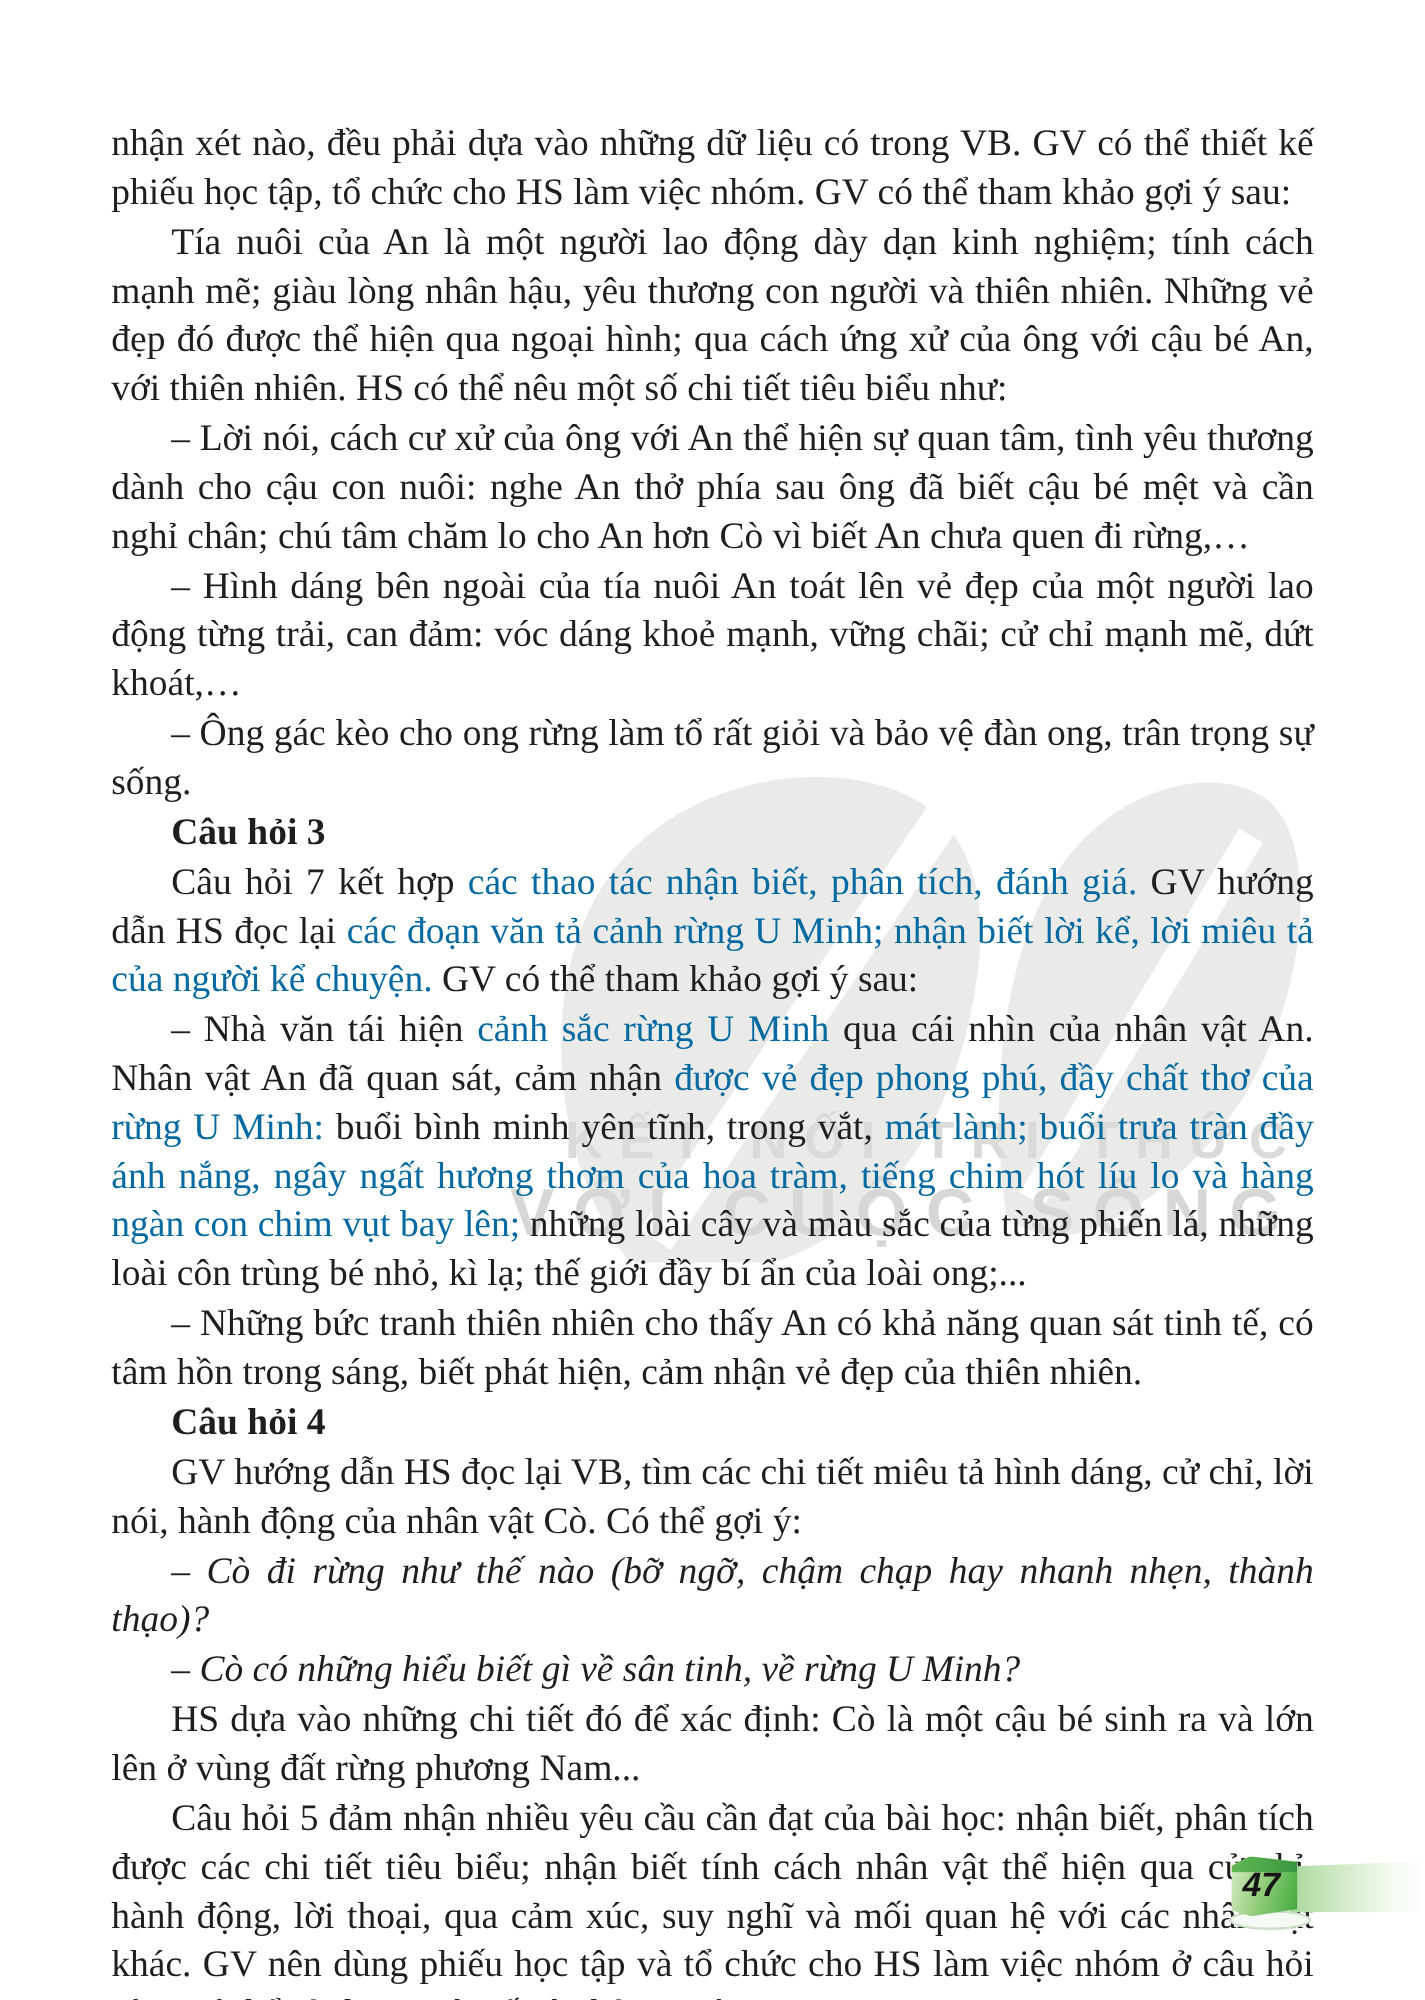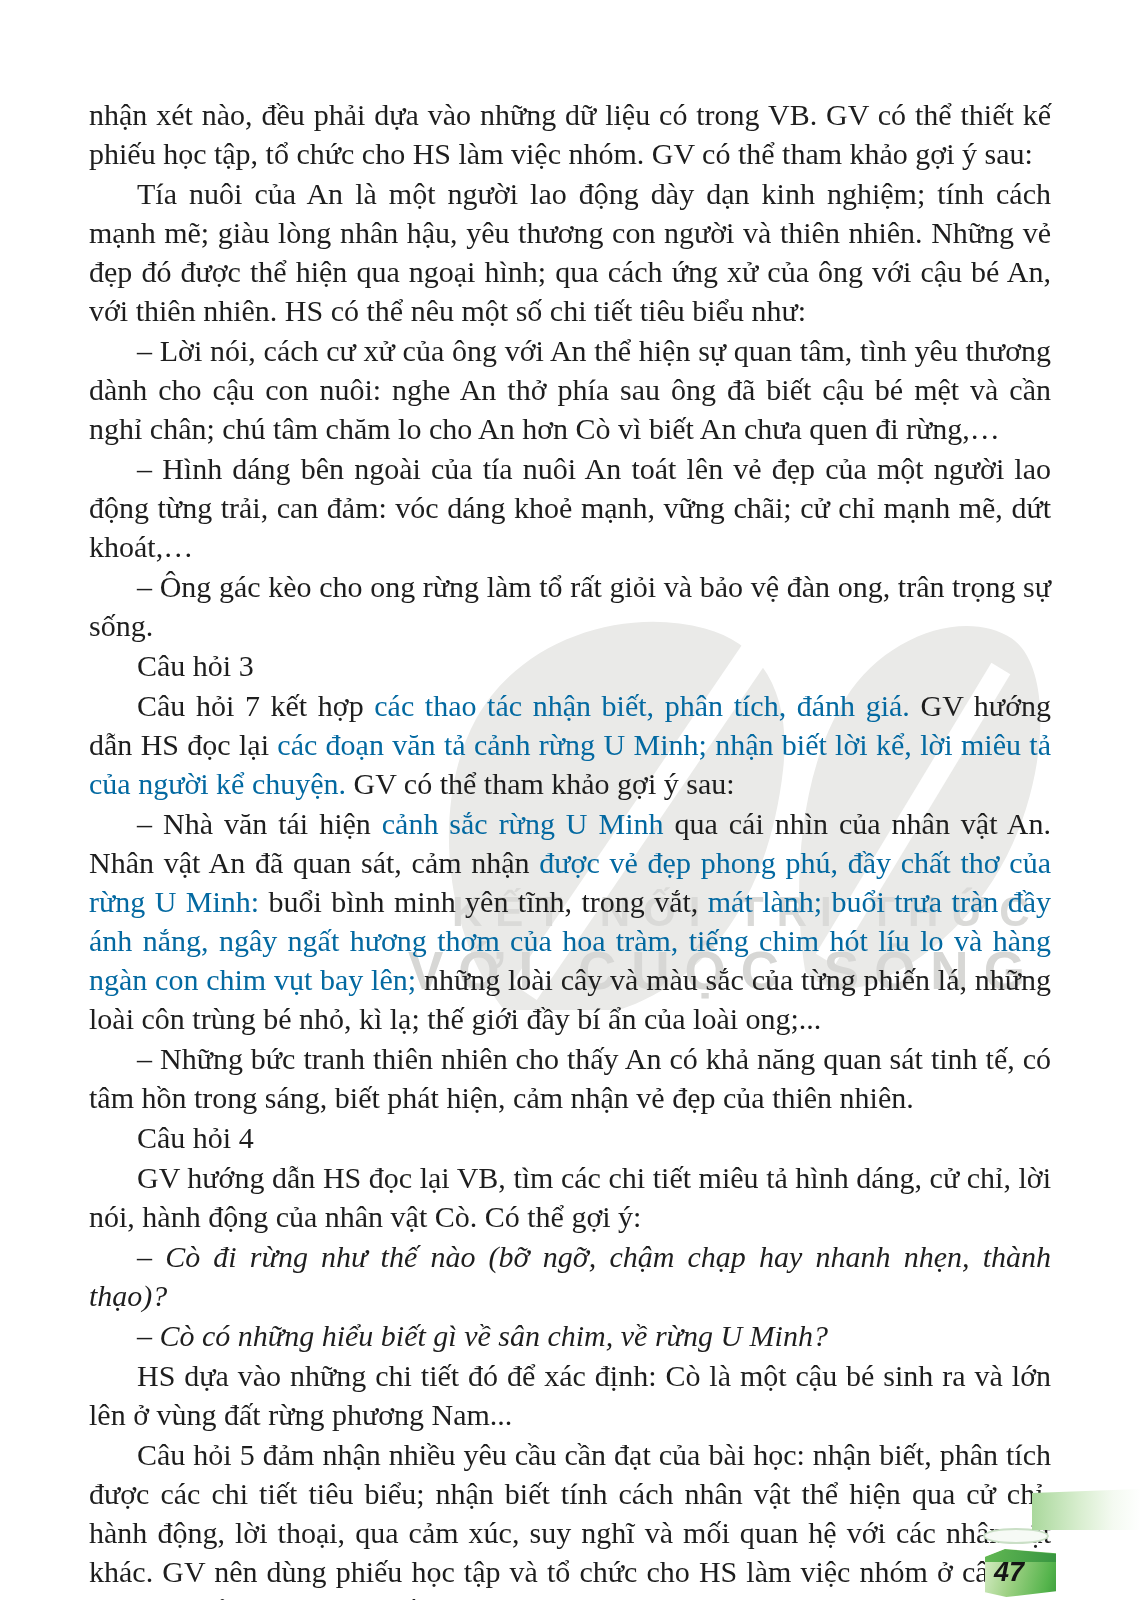--- a/index.html
+++ b/index.html
@@ -17,39 +17,38 @@
   }
   .wm-text.l1 { left:452px; top:888px; font-size:42px; letter-spacing:13px; color:#dadad8; }
   .wm-text.l2 { left:408px; top:940px; font-size:53px; letter-spacing:15px; color:#d7d7d5; }
   
   .content {
     position:absolute; left:88px; top:94px; width:964px; z-index:2;
     font-size:30px; line-height:39px; color:#1e1e1e; text-align:justify;
   }
   .content p { margin:1px; padding:0; }
   .content p.indent { text-indent:48px; }
-  .content p.heading { font-weight:400; }
+  .content p.heading { font-weight:700; }
   .content p.italic { font-style:italic; }
   .content span.hl { color:#0369a1; }
   
   .footer { position:absolute; inset:0; z-index:3; pointer-events:none; }
   .ribbon-shadow {
     position:absolute; left:983px; top:1528px; width:62px; height:12px;
     border-radius:50%; border:2px solid #cadfc6; background:#f6faf5;
   }
   .ribbon-band {
     position:absolute; left:1032px; top:1489px; width:108px; height:41px;
     background:linear-gradient(to right, #a9d89b 0%, #d9eed0 45%, #f4faf1 75%, #fefffe 100%);
     clip-path:polygon(0 10%, 100% 0, 100% 100%, 0 100%);
   }
   .ribbon-panel {
-    position:absolute; left:985px; top:1549px; width:53px; height:48px;
+    position:absolute; left:985px; top:1485px; width:53px; height:48px;
     background:linear-gradient(105deg, #d9eec9 0%, #9ed184 40%, #55b44c 85%, #3fa03e 100%);
     clip-path:polygon(0 16%, 28% 0, 100% 9%, 100% 88%, 30% 100%, 0 90%);
-    padding-left:18px;
   }
   .ribbon-panel::before {
     content:""; position:absolute; left:0; top:0; width:100%; height:13px;
     background:linear-gradient(100deg, #63b854 0%, #379540 100%);
     clip-path:polygon(0 60%, 28% 0, 100% 38%, 100% 100%, 0 100%);
   }
   .page-num {
     position:absolute; left:9px; top:8px;
     font-family:"Liberation Sans", sans-serif; font-weight:700;
     font-size:27px; color:#151515; font-style:italic;
@@ -77,21 +76,21 @@
       <p class="body indent"><span>– Lời nói, cách cư xử của ông với An thể hiện sự quan tâm, tình yêu thương dành cho cậu con nuôi: nghe An thở phía sau ông đã biết cậu bé mệt và cần nghỉ chân; chú tâm chăm lo cho An hơn Cò vì biết An chưa quen đi rừng,…</span></p>
       <p class="body indent"><span>– Hình dáng bên ngoài của tía nuôi An toát lên vẻ đẹp của một người lao động từng trải, can đảm: vóc dáng khoẻ mạnh, vững chãi; cử chỉ mạnh mẽ, dứt khoát,…</span></p>
       <p class="body indent"><span>– Ông gác kèo cho ong rừng làm tổ rất giỏi và bảo vệ đàn ong, trân trọng sự sống.</span></p>
       <p class="heading indent"><span>Câu hỏi 3</span></p>
       <p class="body indent"><span>Câu hỏi 7 kết hợp </span><span class="hl">các thao tác nhận biết, phân tích, đánh giá.</span><span> GV hướng dẫn HS đọc lại </span><span class="hl">các đoạn văn tả cảnh rừng U Minh; nhận biết lời kể, lời miêu tả của người kể chuyện.</span><span> GV có thể tham khảo gợi ý sau:</span></p>
       <p class="body indent"><span>– Nhà văn tái hiện </span><span class="hl">cảnh sắc rừng U Minh</span><span> qua cái nhìn của nhân vật An. Nhân vật An đã quan sát, cảm nhận </span><span class="hl">được vẻ đẹp phong phú, đầy chất thơ của rừng U Minh:</span><span> buổi bình minh yên tĩnh, trong vắt, </span><span class="hl">mát lành; buổi trưa tràn đầy ánh nắng, ngây ngất hương thơm của hoa tràm, tiếng chim hót líu lo và hàng ngàn con chim vụt bay lên;</span><span> những loài cây và màu sắc của từng phiến lá, những loài côn trùng bé nhỏ, kì lạ; thế giới đầy bí ẩn của loài ong;...</span></p>
       <p class="body indent"><span>– Những bức tranh thiên nhiên cho thấy An có khả năng quan sát tinh tế, có tâm hồn trong sáng, biết phát hiện, cảm nhận vẻ đẹp của thiên nhiên.</span></p>
       <p class="heading indent"><span>Câu hỏi 4</span></p>
       <p class="body indent"><span>GV hướng dẫn HS đọc lại VB, tìm các chi tiết miêu tả hình dáng, cử chỉ, lời nói, hành động của nhân vật Cò. Có thể gợi ý:</span></p>
       <p class="italic indent"><span>– Cò đi rừng như thế nào (bỡ ngỡ, chậm chạp hay nhanh nhẹn, thành thạo)?</span></p>
-      <p class="italic indent"><span>– Cò có những hiểu biết gì về sân chim, về rừng U Minh?</span></p>
+      <p class="italic indent"><span>– Cò có những hiểu biết gì về sân tinh, về rừng U Minh?</span></p>
       <p class="body indent"><span>HS dựa vào những chi tiết đó để xác định: Cò là một cậu bé sinh ra và lớn lên ở vùng đất rừng phương Nam...</span></p>
       <p class="body indent"><span>Câu hỏi 5 đảm nhận nhiều yêu cầu cần đạt của bài học: nhận biết, phân tích được các chi tiết tiêu biểu; nhận biết tính cách nhân vật thể hiện qua cử chỉ, hành động, lời thoại, qua cảm xúc, suy nghĩ và mối quan hệ với các nhân vật khác. GV nên dùng phiếu học tập và tổ chức cho HS làm việc nhóm ở câu hỏi này. Có thể sử dụng một số câu hỏi gợi ý:</span></p>
     </div>
 
   <div class="footer">
     <div class="ribbon-shadow"></div>
     <div class="ribbon-band"></div>
     <div class="ribbon-panel">
       <span class="page-num">47</span>
     </div>

